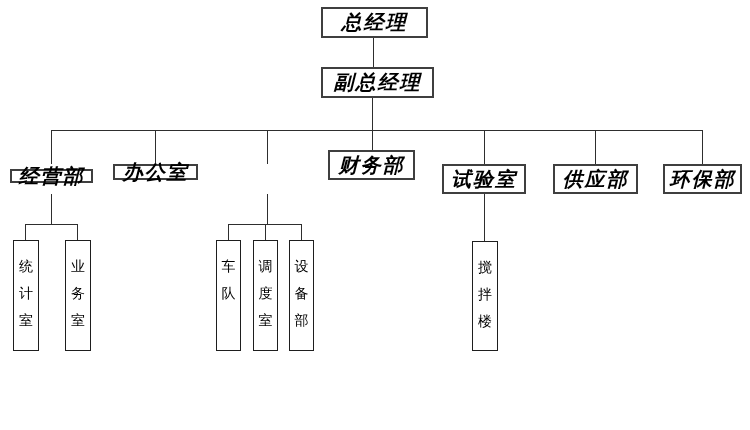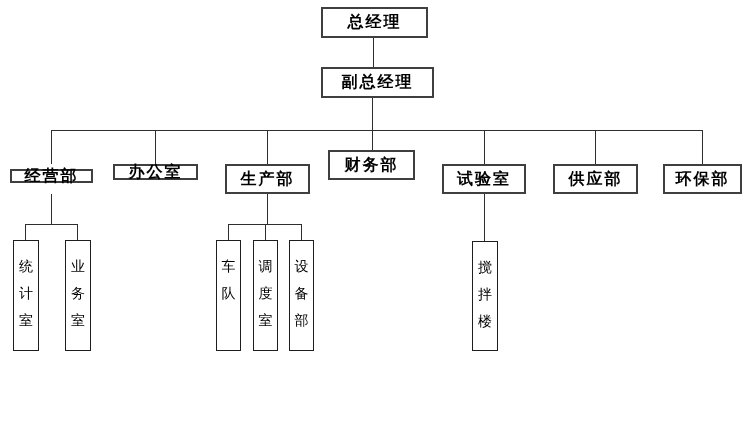--- a/index.html
+++ b/index.html
@@ -4,21 +4,21 @@
 <style>
   html,body{margin:0;padding:0;background:#fff;}
   #canvas{
     position:relative;width:750px;height:430px;background:#ffffff;overflow:hidden;
     font-family:"Liberation Sans",sans-serif;color:#000;
   }
   .box{
     position:absolute;box-sizing:border-box;background:#fff;
     border:2px solid #3f3f3f;
     display:flex;align-items:center;justify-content:center;
-    font-size:16px;font-weight:bold;letter-spacing:2px;white-space:nowrap;
+    font-size:20px;font-weight:bold;letter-spacing:2px;white-space:nowrap;font-style:italic;
   }
   .vbox{
     position:absolute;box-sizing:border-box;background:#fff;
     border:1.5px solid #1e1e1e;
     display:flex;align-items:flex-start;justify-content:center;
     font-size:14px;font-weight:normal;
     padding-top:12px;
   }
   .vtext{white-space:pre-line;line-height:27px;text-align:center;}
   .line{position:absolute;background:#2e2e2e;}
@@ -49,23 +49,20 @@
   <div class="line v" style="left:267px;top:130px;height:34px;"></div>
   <div class="line v" style="left:484px;top:130px;height:34px;"></div>
   <div class="line v" style="left:595px;top:130px;height:34px;"></div>
   <div class="line v" style="left:702px;top:130px;height:34px;"></div>
 
   <div class="box" style="left:10px;top:169px;width:83px;height:14px;">
     <span>经营部</span>
   </div>
   <div class="box" style="left:113px;top:164px;width:85px;height:16px;">
     <span>办公室</span>
-  </div>
-  <div class="box" style="left:225px;top:164px;width:85px;height:30px;">
-    <span>生产部</span>
   </div>
   <div class="box" style="left:328px;top:150px;width:87px;height:30px;">
     <span>财务部</span>
   </div>
   <div class="box" style="left:442px;top:164px;width:84px;height:30px;">
     <span>试验室</span>
   </div>
   <div class="box" style="left:663px;top:164px;width:79px;height:30px;">
     <span>环保部</span>
   </div>

